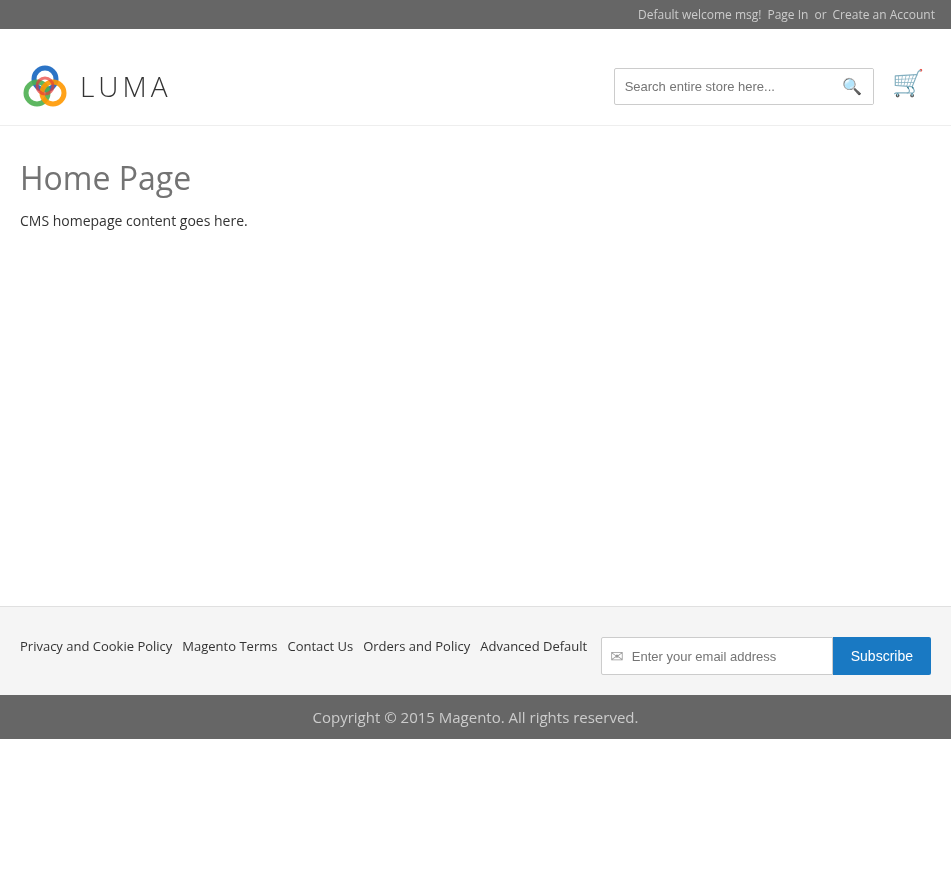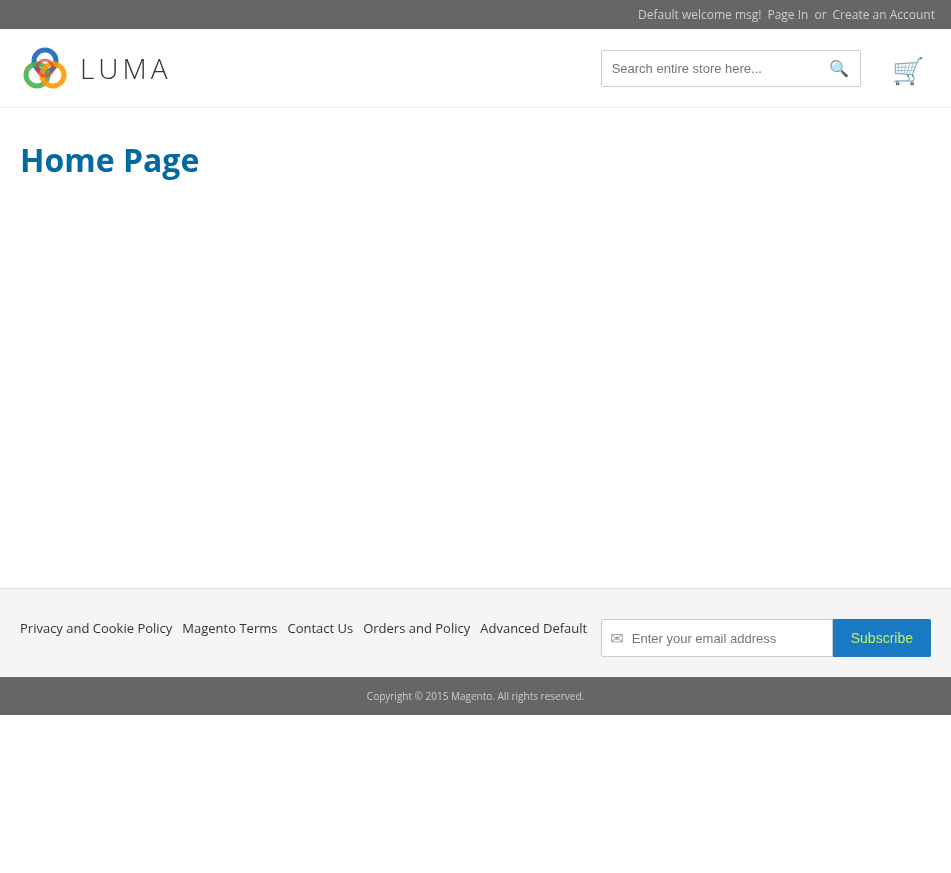--- a/index.html
+++ b/index.html
@@ -19,42 +19,43 @@
     .top-bar a { color: #ccc; text-decoration: none; }
 
     
     .header {
       background: #fff;
       padding: 14px 20px;
       display: flex;
       align-items: center;
       justify-content: space-between;
       border-bottom: 1px solid #eee;
+      margin-top: 18px;
     }
     .logo-area {
       display: flex;
       align-items: center;
       gap: 10px;
       text-decoration: none;
     }
     .logo-icon {
       width: 50px;
       height: 50px;
     }
     .logo-text {
       font-size: 28px;
       font-weight: 300;
       letter-spacing: 4px;
       color: #333;
       text-transform: uppercase;
     }
     .header-right {
       display: flex;
-      align-items: flex-end;
-      gap: 26px;
+      align-items: flex-start;
+      gap: 13px;
     }
     .search-box {
       display: flex;
       align-items: center;
       border: 1px solid #ccc;
       border-radius: 2px;
       overflow: hidden;
       width: 260px;
     }
     .search-box input {
@@ -83,22 +84,22 @@
       padding: 0 6px;
     }
 
     
     .main-content {
       padding: 30px 20px 60px 20px;
       min-height: 480px;
     }
     .page-title {
       font-size: 32px;
-      font-weight: 700;
-      color: #0369a1;
+      font-weight: 400;
+      color: #737373;
       margin-bottom: 12px;
     }
     .page-body {
       font-size: 14px;
       color: #333;
     }
 
     
     .footer {
       background: #f5f5f5;
@@ -143,35 +144,35 @@
       border: none;
       outline: none;
       font-size: 13px;
       color: #ef4444;
       width: 200px;
       height: 100%;
       padding: 0 8px 0 0;
     }
     .subscribe-btn {
       background: #1979c3;
-      color: #bef264;
+      color: #ffffff;
       border: none;
       padding: 0 18px;
       height: 38px;
       font-size: 14px;
       cursor: pointer;
       border-radius: 0 2px 2px 0;
     }
 
     
     .bottom-bar {
       background: #666;
       color: #ccc;
       text-align: center;
-      font-size: 10px;
+      font-size: 15px;
       padding: 12px 20px;
     }
   </style>
 </head>
 <body>
 
 <div class="top-bar">
   <span>Default welcome msg!</span>
   <a href="#">Page In</a>
   <span>or</span>
@@ -198,20 +199,21 @@
       </button>
     </div>
     <button class="cart-icon-btn" title="Cart">
       <span>🛒</span>
     </button>
   </div>
 </header>
 
 <main class="main-content">
   <h1 class="page-title">Home Page</h1>
+  <p class="page-body">CMS homepage content goes here.</p>
 </main>
 
 <footer class="footer">
   <div class="footer-inner">
     <nav class="footer-links">
 
     <a href="#">Privacy and Cookie Policy</a>
         <a href="#">Magento Terms</a>
         <a href="#">Contact Us</a>
         <a href="#">Orders and Policy</a>

